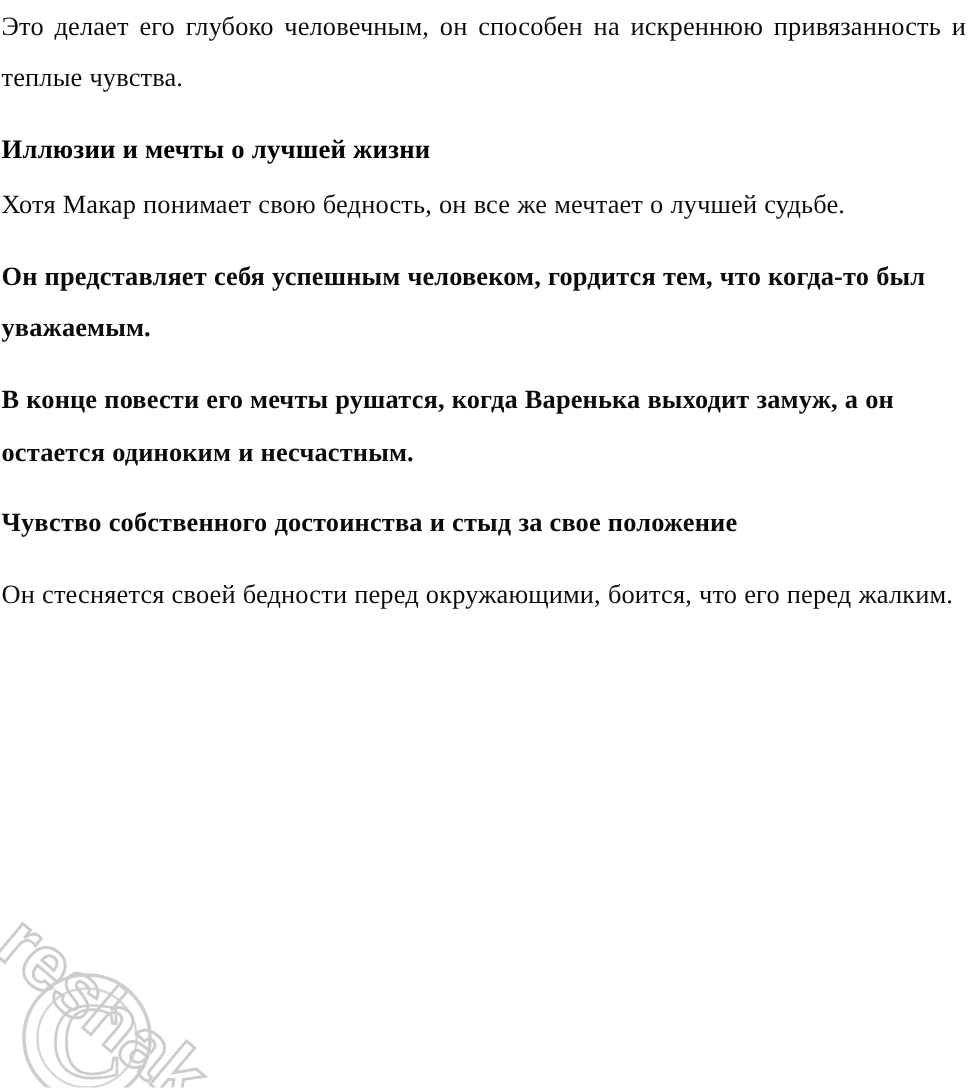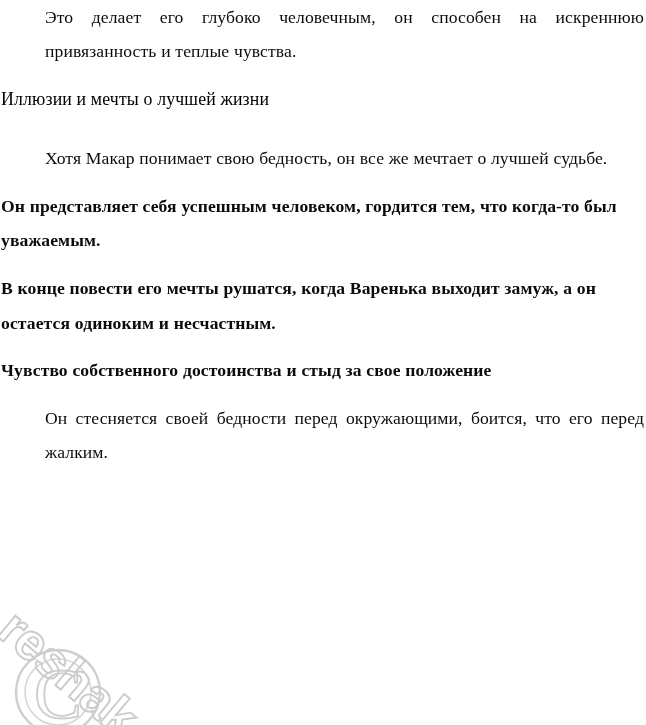--- a/index.html
+++ b/index.html
@@ -51,35 +51,35 @@
     margin: 0;
     padding: 0;
     font-size: 17.6px;
     line-height: 34.3px;
     letter-spacing: 0.1px;
     word-spacing: 0.2px;
     color: #0b0b0b;
   }
   p.para + p.para { margin-top: 13.5px; }
 
-  p.justified { text-align: justify; text-justify: inter-word; padding-left: 44px; }
+  p.justified { text-align: justify; text-justify: inter-word; }
   p.plain { text-align: left; font-weight: bold; }
 
   p.heading {
     margin: 0;
     padding: 0;
     font-size: 17.8px;
     line-height: 34.3px;
-    font-weight: normal;
+    font-weight: bold;
     text-align: left;
     color: #000000;
     letter-spacing: 0.15px;
   }
   p.heading { margin-top: 13.5px; }
-  p.heading + p.para { margin-top: 25px; }
+  p.heading + p.para { margin-top: 3px; }
 
   .tight { word-spacing: -0.3px; }
 </style>
 </head>
 <body>
 
 <div id="page">
 
   <div class="watermark">
     <svg width="230" height="140" viewBox="0 0 230 140" aria-hidden="true">

